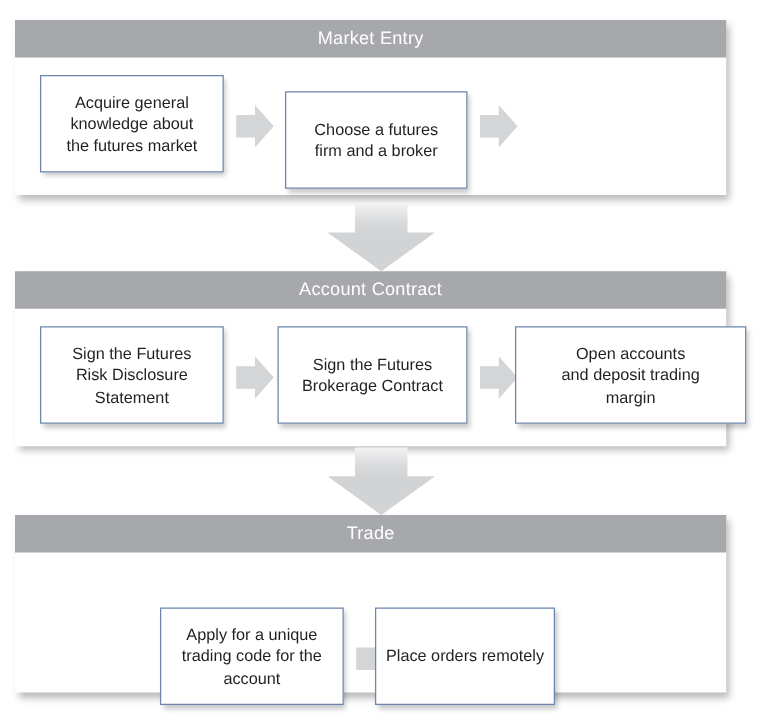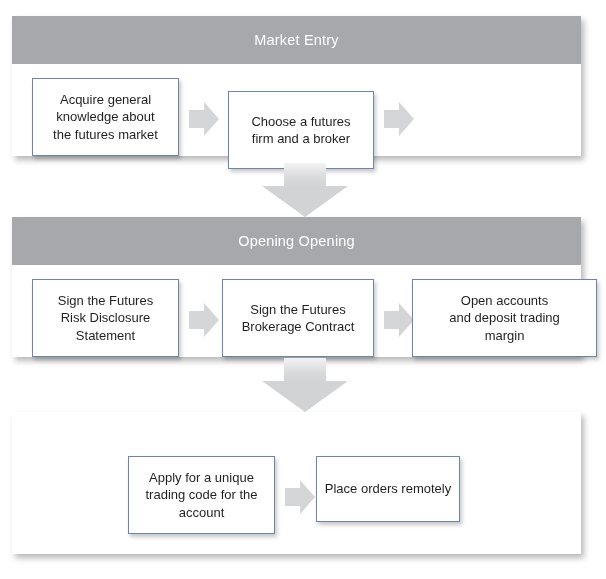--- a/index.html
+++ b/index.html
@@ -26,21 +26,21 @@
   .stage {
     position: absolute;
     left: 12px;
     width: 569px;
     background: #ffffff;
     box-shadow: 3px 4px 6px rgba(0,0,0,0.28);
     box-sizing: border-box;
   }
 
   .stage-header {
-    height: 48px;
+    height: 30px;
     background: #a6a8ab;
     display: flex;
     align-items: center;
     justify-content: center;
     box-sizing: border-box;
   }
 
   .stage-title {
     color: #ffffff;
     font-size: 14.5px;
@@ -160,21 +160,21 @@
     </div>
   </div>
 
   <div class="arrow-down" style="left:262px; top:163px;">
     <div class="shaft"></div>
     <div class="head"></div>
   </div>
 
   <div class="stage" style="top:217px; height:140px;">
     <div class="stage-header">
-      <span class="stage-title">Opening Opening</span>
+      <span class="stage-title">Account Contract</span>
     </div>
     <div class="stage-body" style="height:109px;">
 
       <div class="step-box" style="left:20px; top:14px; width:147px; height:78px;">
         <span class="step-text">Sign the Futures
 Risk Disclosure
 Statement</span>
       </div>
 
       <div class="arrow-right" style="left:177px; top:38px;">
@@ -199,32 +199,35 @@
       </div>
     </div>
   </div>
 
   <div class="arrow-down" style="left:262px; top:358px;">
     <div class="shaft"></div>
     <div class="head"></div>
   </div>
 
   <div class="stage" style="top:412px; height:142px;">
+    <div class="stage-header">
+      <span class="stage-title">Trade</span>
+    </div>
     <div class="stage-body" style="height:111px;margin-top:28px;">
 
       <div class="step-box" style="left:116px; top:16px; width:147px; height:78px;">
         <span class="step-text">Apply for a unique
 trading code for the
 account</span>
       </div>
 
       <div class="arrow-right" style="left:273px; top:40px;">
         <div class="shaft"></div>
         <div class="head"></div>
       </div>
 
-      <div class="step-box" style="left:304px; top:16px; width:144px; height:66px;">
+      <div class="step-box" style="left:288px; top:16px; width:144px; height:78px;">
         <span class="step-text">Place orders remotely</span>
       </div>
     </div>
   </div>
 
 </div>
 
 </body></html>

